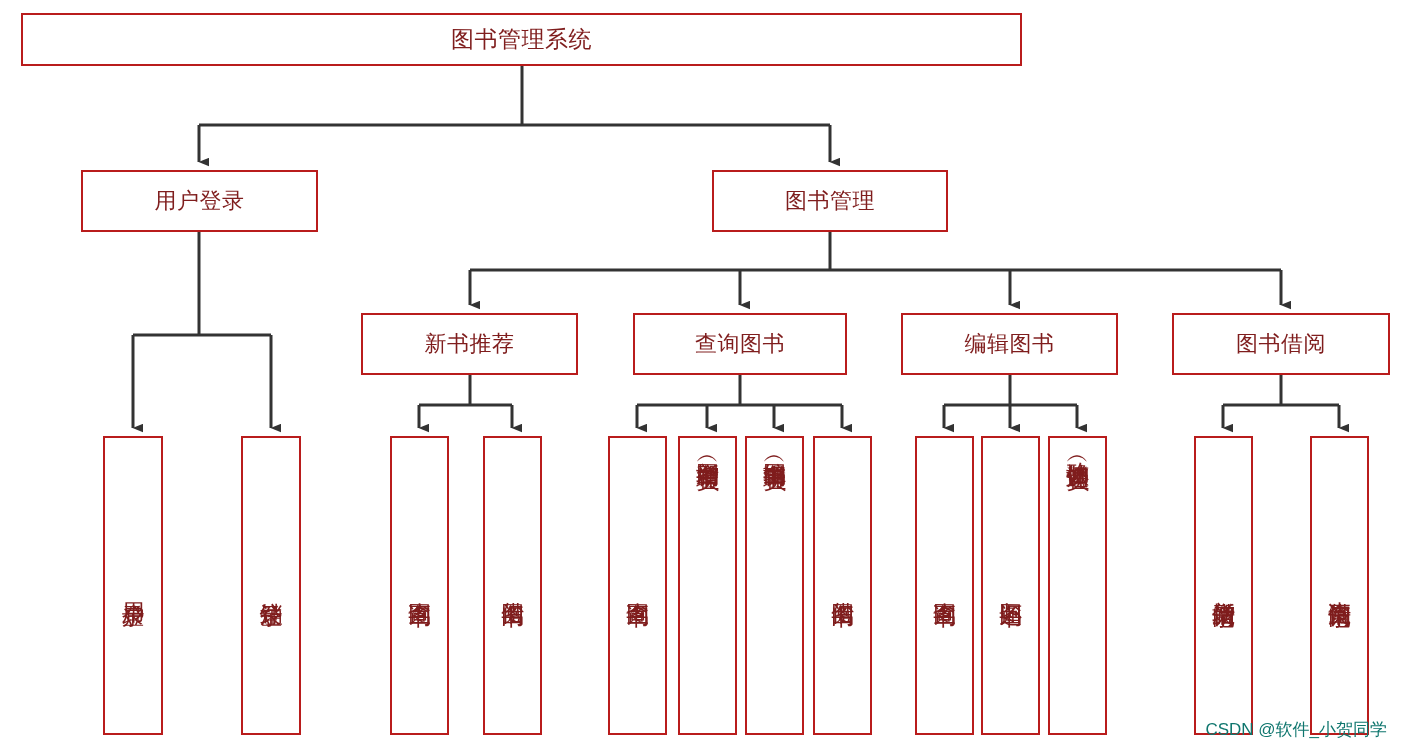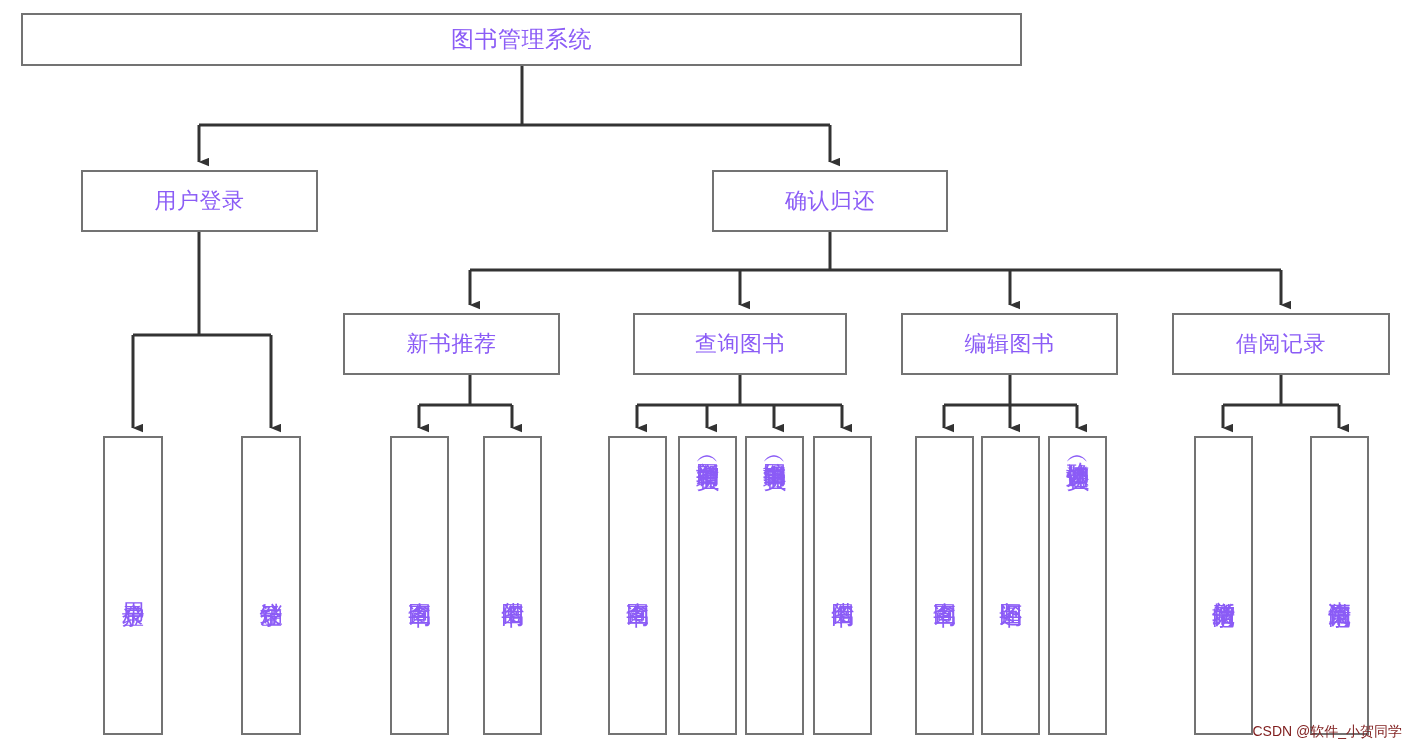--- a/index.html
+++ b/index.html
@@ -21,26 +21,26 @@
   #diagram-svg {
     position: absolute;
     left: 0;
     top: 0;
     width: 1405px;
     height: 747px;
   }
   .node {
     position: absolute;
     box-sizing: border-box;
-    border: 2px solid #737373;
+    border: 2px solid #b91c1c;
     background: #ffffff;
     display: flex;
     align-items: center;
     justify-content: center;
-    color: #8b5cf6;
+    color: #7f1d1d;
   }
   .node .node-label {
     display: block;
     text-align: center;
     line-height: 1.18;
     white-space: nowrap;
   }
   .node.horiz .node-label {
     font-size: 22px;
     letter-spacing: 0.5px;
@@ -60,24 +60,24 @@
     line-height: 1.02;
     letter-spacing: 1px;
     white-space: nowrap;
   }
   .node.vert.centered {
     align-items: center;
     padding-top: 0;
   }
   #watermark {
     position: absolute;
-    right: 3px;
+    right: 18px;
     bottom: 6px;
-    font-size: 14px;
-    color: #7f1d1d;
+    font-size: 17px;
+    color: #0f766e;
     white-space: nowrap;
     user-select: none;
   }
 </style>
 </head>
 <body>
 
 <div id="diagram-root">
 
   <svg id="diagram-svg" viewBox="0 0 1405 747" xmlns="http://www.w3.org/2000/svg">
@@ -131,34 +131,34 @@
   </svg>
 
   <div class="node root horiz" style="left:21px; top:13px; width:1001px; height:53px;">
     <span class="node-label">图书管理系统</span>
   </div>
 
   <div class="node horiz" style="left:81px; top:170px; width:237px; height:62px;">
     <span class="node-label">用户登录</span>
   </div>
   <div class="node horiz" style="left:712px; top:170px; width:236px; height:62px;">
-    <span class="node-label">确认归还</span>
-  </div>
-
-  <div class="node horiz" style="left:343px; top:313px; width:217px; height:62px;">
+    <span class="node-label">图书管理</span>
+  </div>
+
+  <div class="node horiz" style="left:361px; top:313px; width:217px; height:62px;">
     <span class="node-label">新书推荐</span>
   </div>
   <div class="node horiz" style="left:633px; top:313px; width:214px; height:62px;">
     <span class="node-label">查询图书</span>
   </div>
   <div class="node horiz" style="left:901px; top:313px; width:217px; height:62px;">
     <span class="node-label">编辑图书</span>
   </div>
   <div class="node horiz" style="left:1172px; top:313px; width:218px; height:62px;">
-    <span class="node-label">借阅记录</span>
+    <span class="node-label">图书借阅</span>
   </div>
 
   <div class="node vert centered" style="left:103px; top:436px; width:60px; height:299px;">
     <span class="node-label">用户登录</span>
   </div>
   <div class="node vert centered" style="left:241px; top:436px; width:60px; height:299px;">
     <span class="node-label">注销登录</span>
   </div>
 
   <div class="node vert centered" style="left:390px; top:436px; width:59px; height:299px;">

